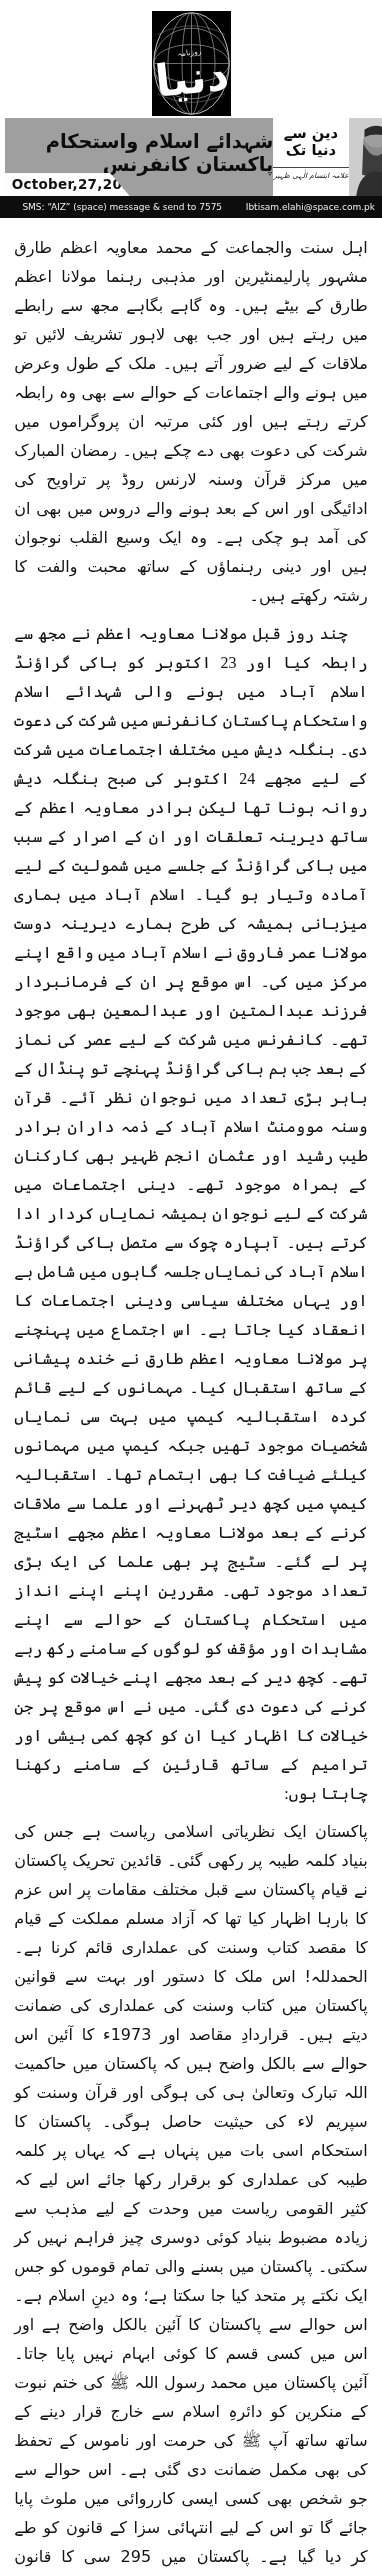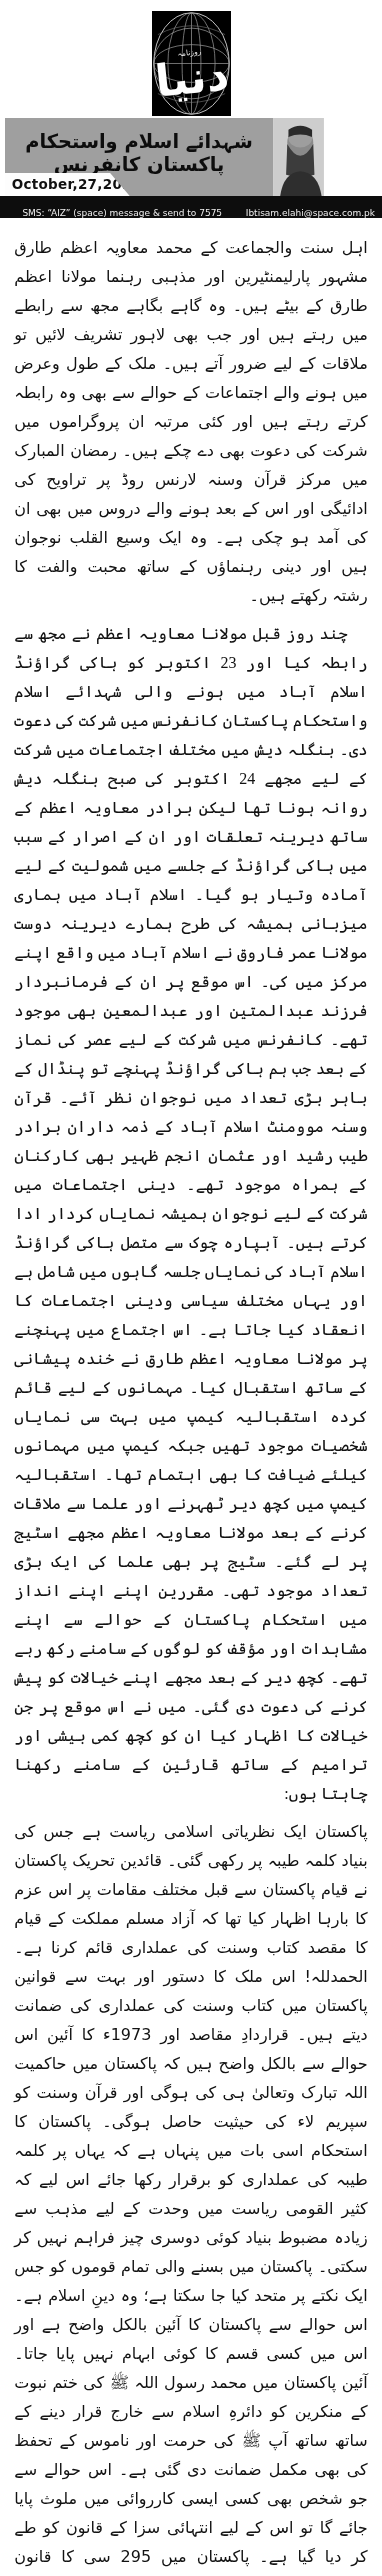--- a/index.html
+++ b/index.html
@@ -15,41 +15,41 @@
     position:absolute;top:21px;left:0;width:100%;height:82px;
     display:flex;flex-direction:column;align-items:center;justify-content:center;
     color:#fff;transform:rotate(-6deg);
   }
   .globe-sub{font-size:7.6px;letter-spacing:0.6px;opacity:.9;}
   .globe-main{font-size:44px;font-weight:bold;line-height:41px;text-shadow:0 0 1.8px #000;}
   
   .header-row{display:flex;margin:0 4.7px;height:78px;}
   .title-box{flex:1;background:#9f9f9f;position:relative;}
   .col-title{
-    direction:rtl;text-align:center;color:#0d0d0d;font-weight:bold;
+    direction:rtl;color:#0d0d0d;font-weight:bold;
     font-size:19.4px;padding-top:11.8px;
   }
   .date-box{
     position:absolute;left:0;bottom:0;width:125px;height:23.5px;background:#fdfdfd;
     clip-path:polygon(0 0,105px 0,125px 100%,0 100%);
     display:flex;align-items:center;
   }
   .date-text{font-size:13.5px;font-weight:bold;color:#111;padding-left:7px;letter-spacing:0.3px;}
   .author-box{width:104px;display:flex;background:#fff;}
   .column-logo-area{flex:1;display:flex;flex-direction:column;justify-content:flex-start;padding-top:5.9px;}
   .column-logo{direction:rtl;text-align:center;font-weight:bold;color:#0c0c0c;font-size:14.7px;line-height:17.6px;}
   .author-sign{
     direction:rtl;text-align:center;font-size:7.4px;color:#222;margin-top:8.2px;
     border-top:1.2px solid #444;padding-top:2.9px;font-style:italic;white-space:nowrap;
   }
   .photo{width:51px;height:78px;position:relative;}
   
   .sms-bar{
     height:22.4px;background:#0d0d0d;margin:0;display:flex;justify-content:space-between;
-    align-items:flex-end;padding:0 7px 0 22.4px;
+    align-items:center;padding:0 7px 0 22.4px;
   }
   .sms-bar span{color:#efefef;font-size:9px;}
   
   .article{
     direction:rtl;padding:5.9px 5.3px 0 5.3px;color:#121212;
     font-size:16px;line-height:29px;text-align:justify;text-align-last:right;
   }
   .article p{margin:9px;}
   .article p.indent{text-indent:20px;font-family:Liberation Serif, serif;}
 </style>
@@ -80,20 +80,25 @@
   </div>
 
   <div class="header-row">
     <div class="title-box">
       <div class="col-title">شہدائے اسلام واستحکام پاکستان کانفرنس</div>
       <div class="date-box">
         <span class="date-text">October,27,2025</span>
       </div>
     </div>
     <div class="author-box">
+      <div class="column-logo-area">
+        <div class="column-logo">دین سے</div>
+        <div class="column-logo">دنیا تک</div>
+        <div class="author-sign">علامہ ابتسام الٰہی ظہیر</div>
+      </div>
       <div class="photo">
         <svg width="51" height="78" viewBox="0 0 86 132">
           <rect width="86" height="132" fill="#d6d6d6"></rect>
           <rect width="86" height="132" fill="#bdbdbd" opacity="0.35"></rect>
           <ellipse cx="46" cy="42" rx="22" ry="26" fill="#8a8a8a"></ellipse>
           <path d="M24 44 Q46 84 68 44 L70 96 Q46 104 22 96 Z" fill="#3c3c3c"></path>
           <path d="M12 132 Q18 92 46 90 Q76 92 82 132 Z" fill="#2e2e2e"></path>
           <ellipse cx="46" cy="34" rx="20" ry="16" fill="#9e9e9e"></ellipse>
           <path d="M26 20 Q46 6 66 20 L66 32 Q46 24 26 32 Z" fill="#2a2a2a"></path>
         </svg>

